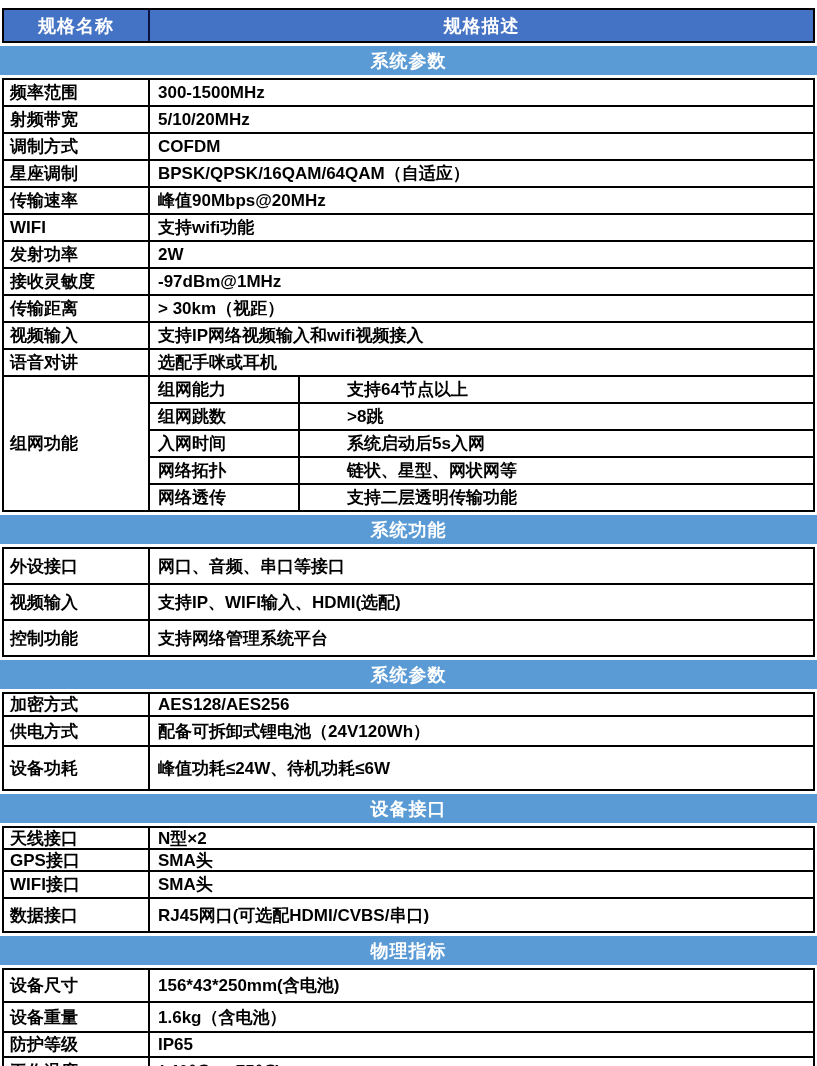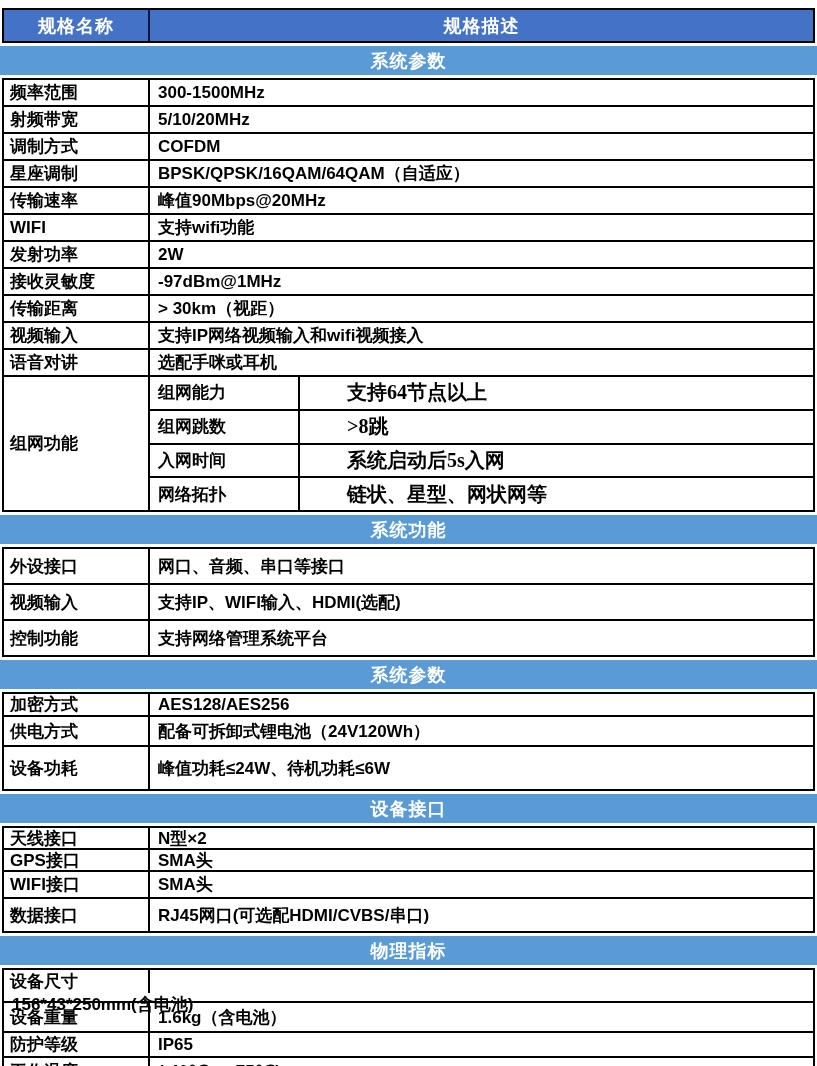--- a/index.html
+++ b/index.html
@@ -25,21 +25,21 @@
     background:#fff;
   }
   .row + .row{margin-top:-2px;}
   .cell{display:flex;align-items:center;font-size:17px;box-sizing:border-box;}
   .cell.label{width:146px;border-right:2px solid #000;padding-left:6px;}
   .cell.value{flex:1;padding-left:8px;}
   .subwrap{flex:1;display:flex;flex-direction:column;}
   .subrow{display:flex;flex:1;border-bottom:2px solid #000;box-sizing:border-box;gap:27px;}
   .subrow:last-child{border-bottom:none;}
   .subrow .sublabel{width:150px;border-right:2px solid #000;display:flex;align-items:center;padding-left:8px;font-size:17px;box-sizing:border-box;}
-  .subrow .subvalue{flex:1;display:flex;align-items:center;padding-left:20px;font-size:20px;font-family:Liberation Serif, serif;}
+  .subrow .subvalue{flex:1;display:flex;align-items:center;padding-left:20px;font-size:17px;}
 </style>
 </head>
 <body>
 
 <div class="page">
   <div class="thead" style="background: rgb(68, 114, 196);">
     <div class="th c1">规格名称</div>
     <div class="th c2">规格描述</div>
   </div>
   <div id="tbody">
@@ -102,20 +102,24 @@
             <div class="subvalue">&gt;8跳</div>
           </div>
           <div class="subrow">
             <div class="sublabel">入网时间</div>
             <div class="subvalue">系统启动后5s入网</div>
           </div>
           <div class="subrow">
             <div class="sublabel">网络拓扑</div>
             <div class="subvalue">链状、星型、网状网等</div>
           </div>
+          <div class="subrow">
+            <div class="sublabel">网络透传</div>
+            <div class="subvalue">支持二层透明传输功能</div>
+          </div>
         </div>
       </div>
       <div class="bar" style="background: rgb(91, 155, 213);">
         <span>系统功能</span>
       </div>
       <div class="row" style="height: 38px;">
         <div class="cell label">外设接口</div>
         <div class="cell value">网口、音频、串口等接口</div>
       </div>
       <div class="row" style="height: 38px;">
@@ -156,21 +160,21 @@
         <div class="cell label">WIFI接口</div>
         <div class="cell value">SMA头</div>
       </div>
       <div class="row" style="height: 36px;">
         <div class="cell label">数据接口</div>
         <div class="cell value">RJ45网口(可选配HDMI/CVBS/串口)</div>
       </div>
       <div class="bar" style="background: rgb(91, 155, 213);">
         <span>物理指标</span>
       </div>
-      <div class="row" style="height: 35px; flex-direction: column;">
+      <div class="row" style="height: 35px;">
         <div class="cell label">设备尺寸</div>
         <div class="cell value">156*43*250mm(含电池)</div>
       </div>
       <div class="row" style="height: 32px;">
         <div class="cell label">设备重量</div>
         <div class="cell value">1.6kg（含电池）</div>
       </div>
       <div class="row" style="height: 27px;">
         <div class="cell label">防护等级</div>
         <div class="cell value">IP65</div>

